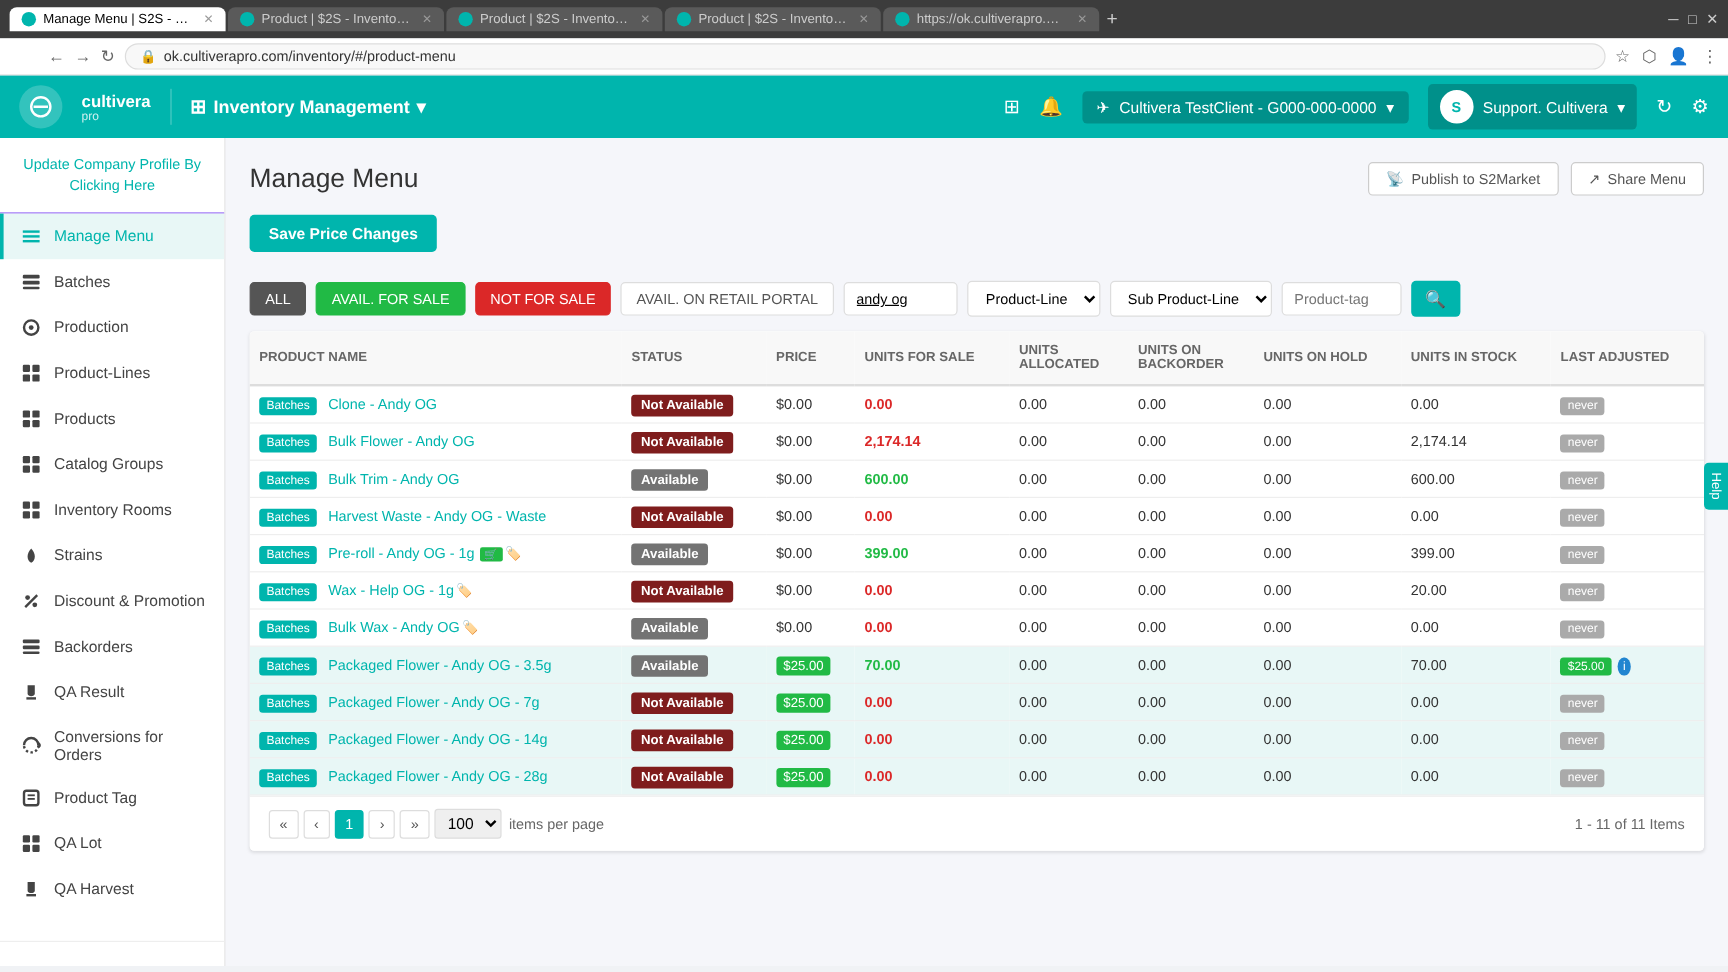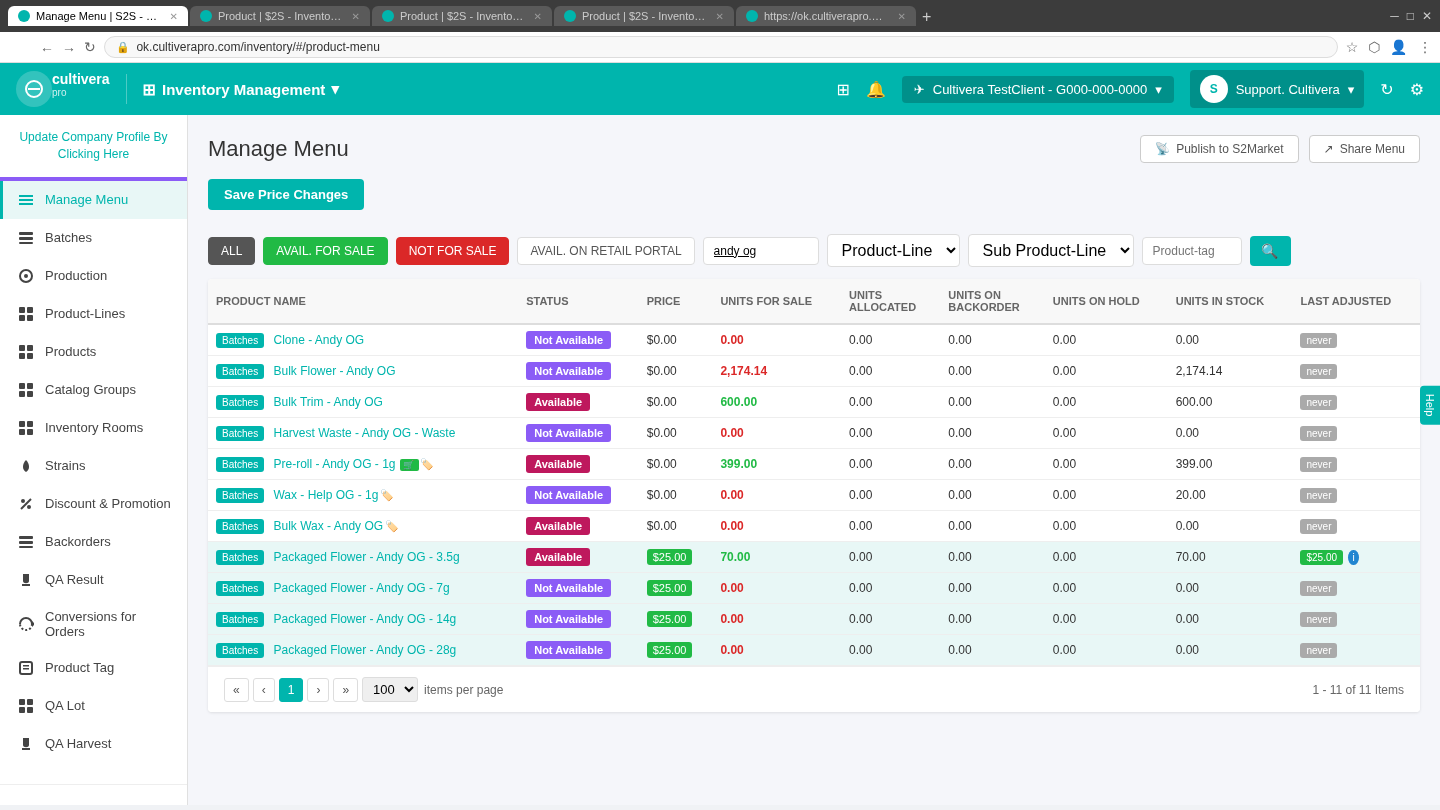--- a/index.html
+++ b/index.html
@@ -21,69 +21,69 @@
     .nav-btns { display: flex; gap: 8px; color: #666; font-size: 14px; }
     .url-bar { flex: 1; background: #f8f8f8; border: 1px solid #ddd; border-radius: 20px; padding: 3px 12px; font-size: 12px; color: #333; display: flex; align-items: center; gap: 6px; }
     .url-lock { color: #4a9; font-size: 11px; }
     .address-actions { display: flex; gap: 10px; color: #666; font-size: 14px; }
 
     
     .app { display: flex; flex-direction: column; height: calc(810px - 68px); }
 
     
     .top-nav { background: #00b5ad; display: flex; align-items: center; padding: 0 16px; height: 52px; gap: 16px; }
-    .logo-area { display: flex; align-items: flex-start; gap: 0; color: white; }
+    .logo-area { display: flex; align-items: center; gap: 16px; color: white; }
     .logo-circle { width: 36px; height: 36px; background: rgba(255,255,255,0.2); border-radius: 50%; display: flex; align-items: center; justify-content: center; }
     .nav-divider { width: 1px; height: 30px; background: rgba(255,255,255,0.3); }
     .nav-module { display: flex; align-items: center; gap: 6px; color: white; font-size: 15px; font-weight: bold; }
     .nav-spacer { flex: 1; }
     .nav-icons { display: flex; align-items: center; gap: 16px; color: white; font-size: 16px; }
     .client-selector { background: rgba(0,0,0,0.2); border-radius: 4px; padding: 6px 12px; color: white; display: flex; align-items: center; gap: 8px; font-size: 13px; cursor: pointer; }
     .user-menu { background: rgba(0,0,0,0.2); border-radius: 4px; padding: 5px 10px; color: white; display: flex; align-items: center; gap: 8px; font-size: 13px; cursor: pointer; }
     .user-avatar { width: 28px; height: 28px; background: #fff; border-radius: 50%; display: flex; align-items: center; justify-content: center; color: #00b5ad; font-size: 12px; font-weight: bold; }
     .refresh-btn { color: white; font-size: 16px; cursor: pointer; }
 
     
     .main-layout { display: flex; flex: 1; overflow: hidden; }
 
     
     .sidebar { width: 188px; background: #fff; border-right: 1px solid #e0e0e0; overflow-y: auto; display: flex; flex-direction: column; }
-    .sidebar-company { padding: 14px 12px; border-bottom: 4px solid #8b5cf6; }
+    .sidebar-company { padding: 14px 12px; border-bottom: 1px solid #8b5cf6; }
     .sidebar-company-link { color: #00b5ad; font-size: 12px; text-align: center; line-height: 1.4; cursor: pointer; text-decoration: none; display: block; }
     .sidebar-item { display: flex; align-items: center; gap: 10px; padding: 10px 14px; cursor: pointer; color: #444; font-size: 13px; border-left: 3px solid transparent; }
     .sidebar-item.active { background: #e8f7f6; border-left-color: #00b5ad; color: #00b5ad; }
     .sidebar-item-icon { width: 18px; height: 18px; display: flex; align-items: center; justify-content: center; flex-shrink: 0; }
     .sidebar-bottom { margin-top: auto; border-top: 1px solid #eee; }
     .sidebar-footer-item { display: flex; align-items: center; gap: 10px; padding: 10px 14px; cursor: pointer; color: #444; font-size: 13px; }
 
     
     .content { flex: 1; overflow-y: auto; padding: 20px; background: #f5f6fa; }
     .page-header { display: flex; align-items: center; justify-content: space-between; margin-bottom: 16px; }
     .page-title { font-size: 22px; color: #333; font-weight: normal; }
     .header-actions { display: flex; gap: 10px; }
     .btn-outline { border: 1px solid #ccc; background: white; border-radius: 4px; padding: 6px 14px; font-size: 12px; cursor: pointer; color: #555; display: flex; align-items: center; gap: 6px; }
     .btn-primary { background: #00b5ad; color: white; border: none; border-radius: 4px; padding: 8px 16px; font-size: 13px; cursor: pointer; font-weight: bold; }
 
     
     .filter-bar { display: flex; align-items: center; gap: 8px; margin-bottom: 12px; flex-wrap: wrap; }
     .filter-tab { padding: 6px 12px; border: 1px solid #ddd; border-radius: 4px; font-size: 12px; cursor: pointer; background: white; color: #555; }
     .filter-tab.active { background: #555; color: white; border-color: #555; }
     .filter-input { padding: 6px 10px; border: 1px solid #ddd; border-radius: 4px; font-size: 12px; width: 110px; }
-    .filter-select { padding: 6px 10px; border: 1px solid #ddd; border-radius: 4px; font-size: 16px; background: white; cursor: pointer; }
+    .filter-select { padding: 6px 10px; border: 1px solid #ddd; border-radius: 4px; font-size: 12px; background: white; cursor: pointer; text-align: right; }
     .search-btn { background: #00b5ad; color: white; border: none; border-radius: 4px; padding: 7px 12px; cursor: pointer; font-size: 14px; }
 
     
     .table-wrapper { background: white; border-radius: 4px; box-shadow: 0 1px 3px rgba(0,0,0,0.1); overflow: hidden; }
     .data-table { width: 100%; border-collapse: collapse; }
     .data-table th { background: #f8f8f8; padding: 10px 8px; text-align: left; font-size: 11px; color: #666; text-transform: uppercase; font-weight: bold; border-bottom: 2px solid #ddd; white-space: nowrap; }
     .data-table td { padding: 8px 8px; border-bottom: 1px solid #eee; font-size: 12px; color: #333; }
     .data-table tr.highlighted { background: #e8f7f6; }
     .status-badge { padding: 3px 8px; border-radius: 3px; font-size: 11px; font-weight: bold; }
-    .status-available { background: #be185d; color: white; }
-    .status-not-available { background: #8b5cf6; color: white; }
+    .status-available { background: #737373; color: white; }
+    .status-not-available { background: #7f1d1d; color: white; }
     .product-link { color: #00b5ad; text-decoration: none; cursor: pointer; }
 
     
     .pagination-bar { display: flex; align-items: center; justify-content: space-between; padding: 10px 16px; background: white; border-top: 1px solid #eee; }
     .pagination-controls { display: flex; align-items: center; gap: 4px; }
     .page-btn { border: 1px solid #ddd; background: white; padding: 4px 8px; cursor: pointer; border-radius: 3px; font-size: 12px; color: #555; }
     .page-btn.active { background: #00b5ad; color: white; border-color: #00b5ad; }
     .items-per-page { display: flex; align-items: center; gap: 6px; }
     .items-select { border: 1px solid #ddd; border-radius: 3px; padding: 3px 6px; font-size: 13px; }
     .items-label { font-size: 12px; color: #666; }
@@ -393,21 +393,21 @@
 
       <div style="margin-bottom:24px;">
         <button class="btn-primary">Save Price Changes</button>
       </div>
 
       <div class="filter-bar">
         <button class="filter-tab active">ALL</button>
         <button class="filter-tab" style="background:#21ba45;color:white;border-color:#21ba45;">AVAIL. FOR SALE</button>
         <button class="filter-tab" style="background:#db2828;color:white;border-color:#db2828;">NOT FOR SALE</button>
         <button class="filter-tab">AVAIL. ON RETAIL PORTAL</button>
-        <input class="filter-input" type="text" value="andy og" style="width: 116px; text-decoration: underline;" placeholder="andy og">
+        <input class="filter-input" type="text" value="andy og" style="width: 95px; text-decoration: underline;" placeholder="andy og">
         <select class="filter-select">
           <option>Product-Line</option>
         </select>
         <select class="filter-select">
           <option>Sub Product-Line</option>
         </select>
         <input class="filter-input" type="text" style="width: 100px;" placeholder="Product-tag">
         <button class="search-btn">
           <span>🔍</span>
         </button>

